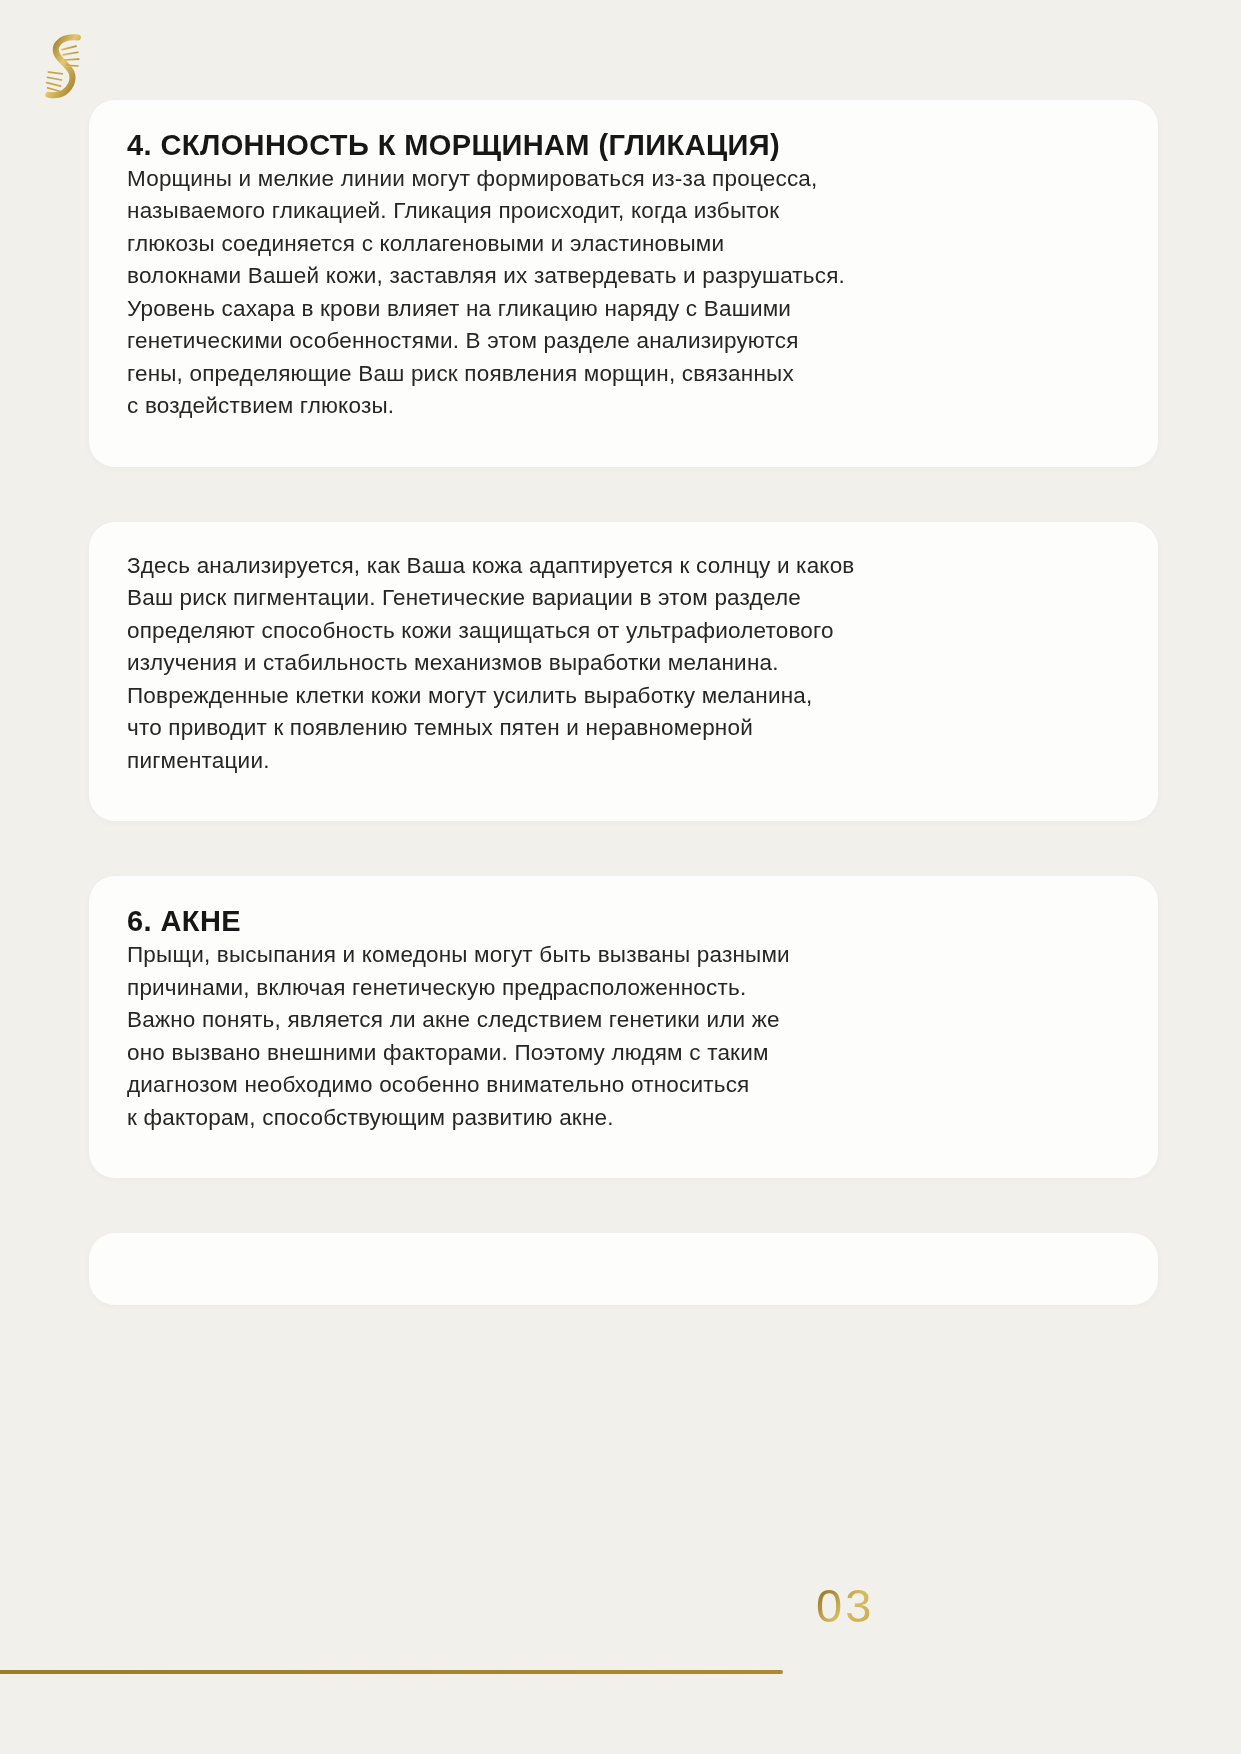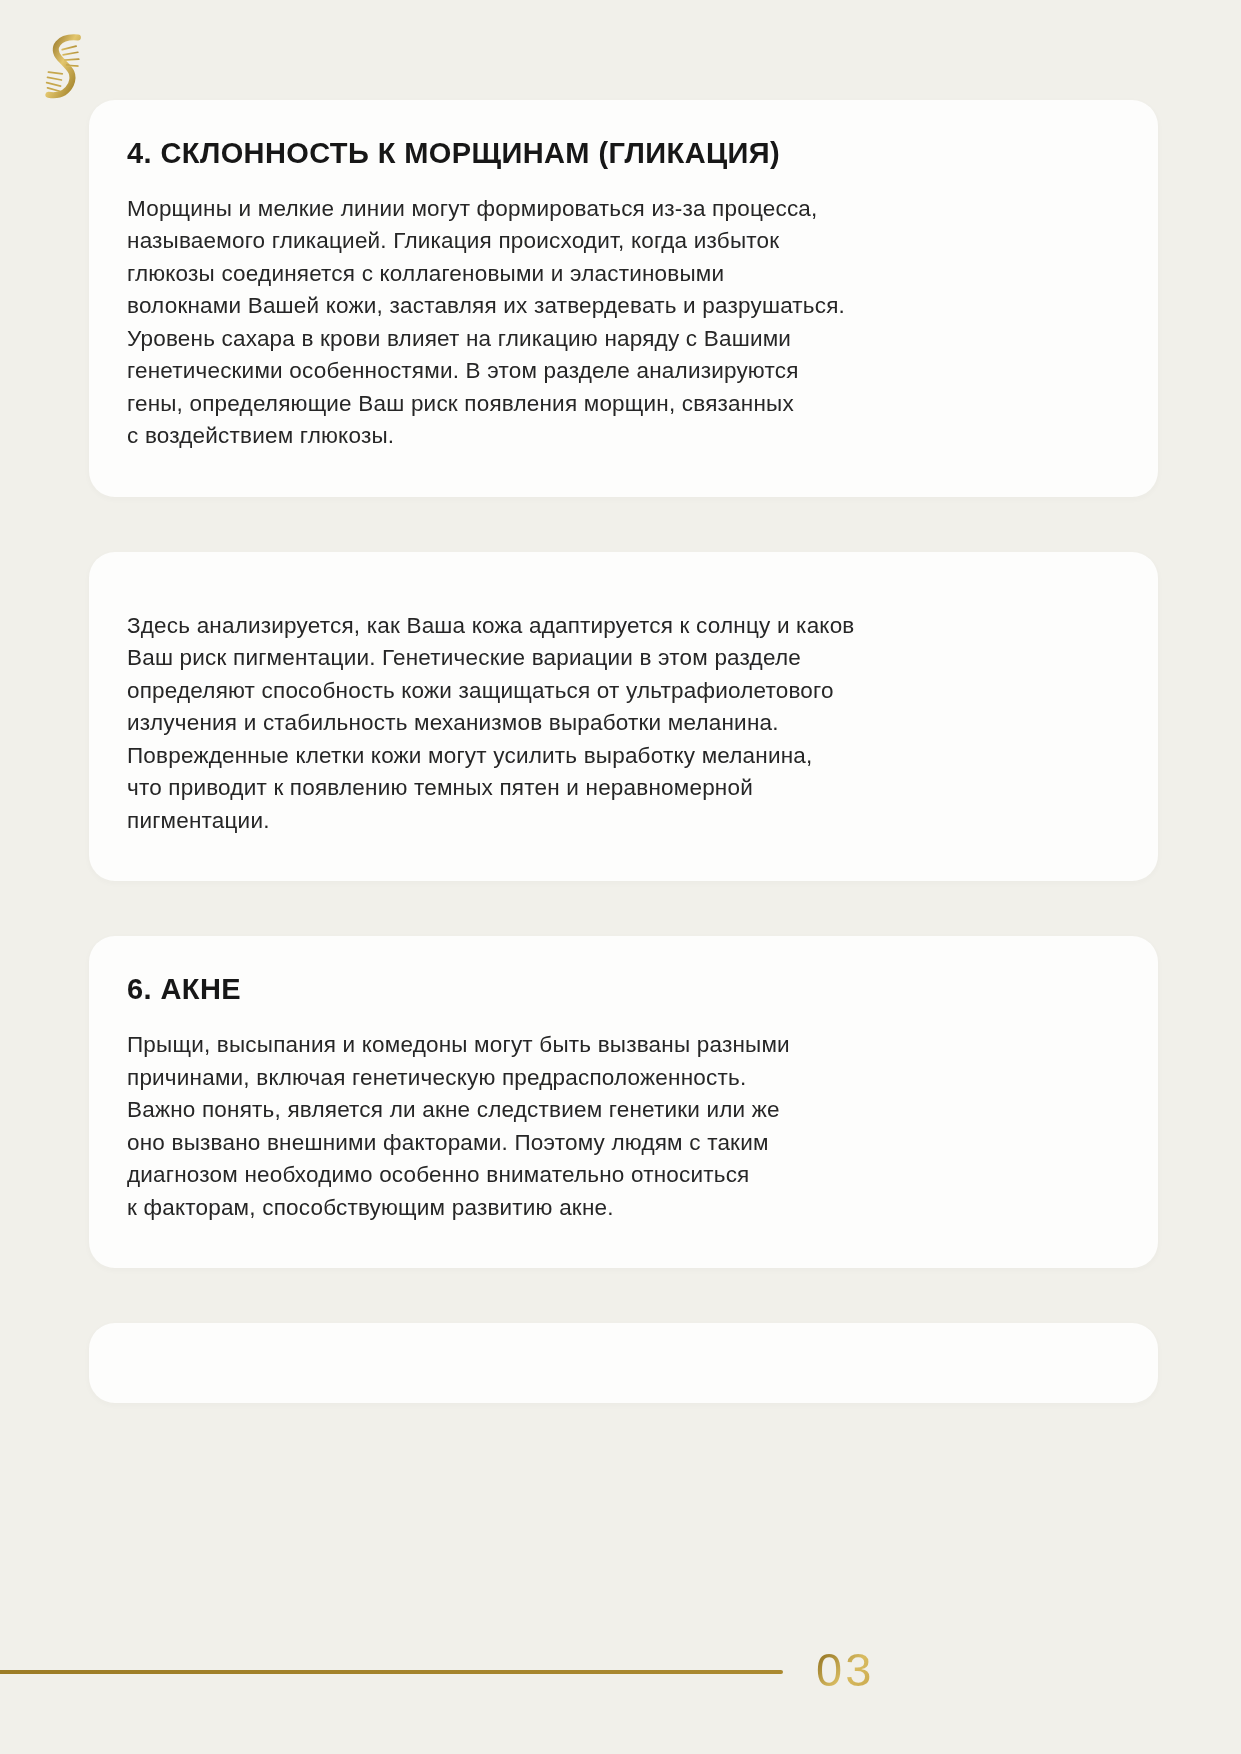--- a/index.html
+++ b/index.html
@@ -26,51 +26,50 @@
   }
   .cards {
     position: absolute;
     top: 100px;
     left: 89px;
     width: 1069px;
   }
   .card {
     background: #fdfdfc;
     border-radius: 26px;
-    padding: 36px 44px 44px 38px;
+    padding: 28px 44px 44px 38px;
     margin-bottom: 55px;
     box-shadow: 0 2px 6px rgba(60,60,50,0.03);
   }
   .card-title {
     font-size: 29px;
     font-weight: 800;
     color: #171717;
     letter-spacing: 0.4px;
     line-height: 1.2;
   }
   .card-body {
-    margin-top: 22px;
     font-size: 22.5px;
     line-height: 32.5px;
     color: #262626;
     white-space: pre-line;
     letter-spacing: 0.2px;
   }
   .footer-line {
     position: absolute;
     top: 1670px;
     left: 0;
     width: 783px;
     height: 3.5px;
     background: linear-gradient(90deg, #9c7c26, #ab8a31);
     border-radius: 0 2px 2px 0;
   }
   .page-number {
     position: absolute;
-    top: 1642px;
+    top: 1578px;
     left: 816px;
     font-size: 47px;
     letter-spacing: 3px;
     color: #b2913a;
     background: linear-gradient(135deg, #8f701f 10%, #d9bc62 55%, #caa94e 90%);
     -webkit-background-clip: text;
     background-clip: text;
     -webkit-text-fill-color: transparent;
     font-weight: 400;
   }

